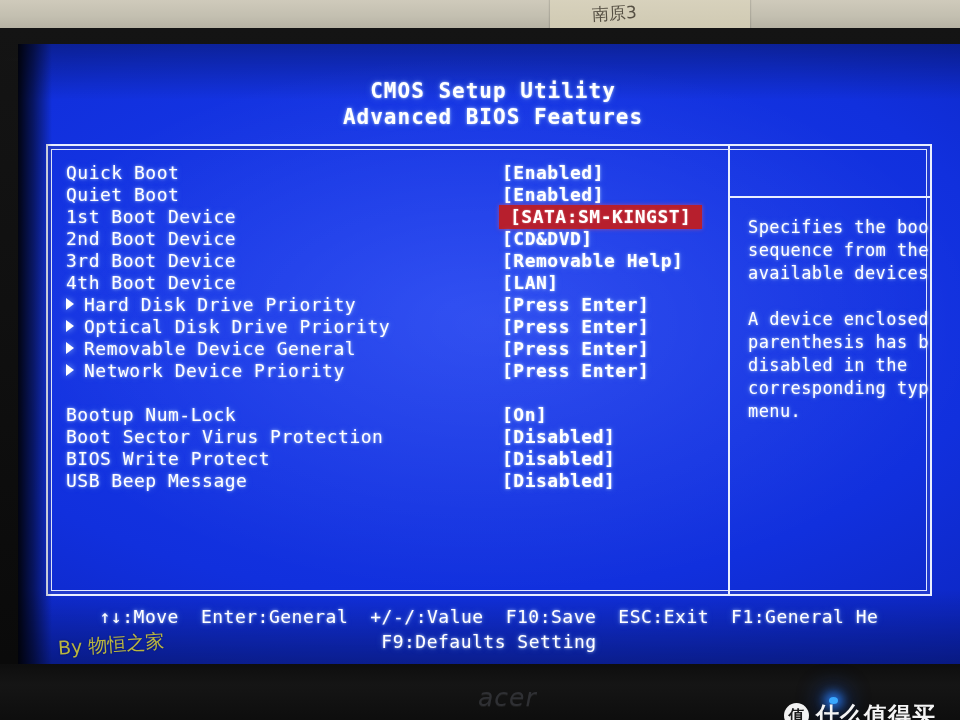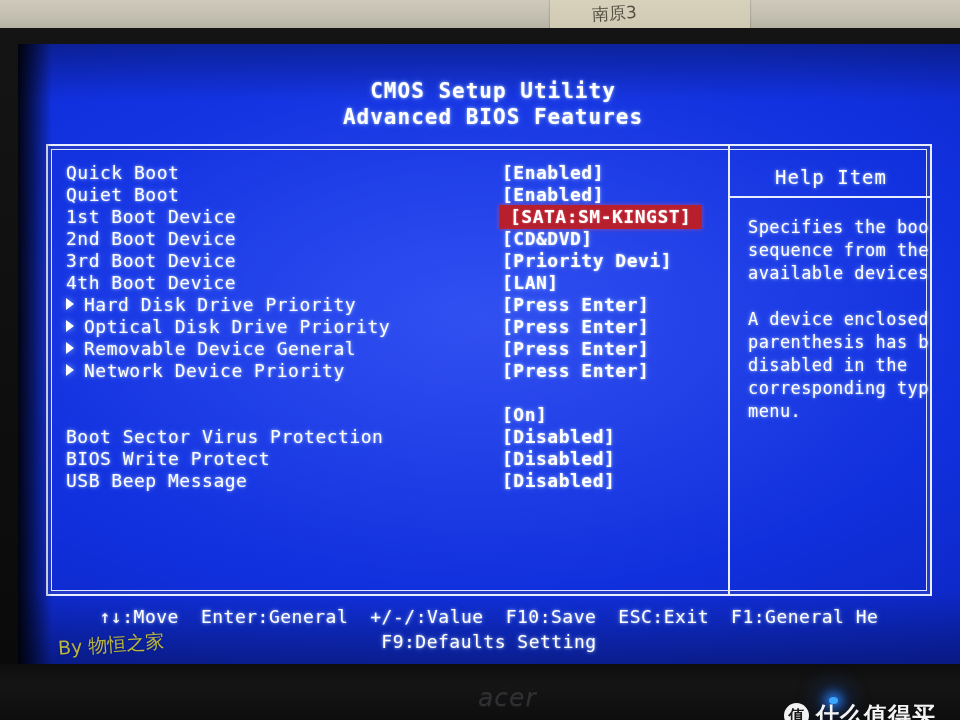--- a/index.html
+++ b/index.html
@@ -322,21 +322,21 @@
             <div class="row">
               <span class="label">1st Boot Device</span>
               <span class="value selected">[SATA:SM-KINGST]</span>
             </div>
             <div class="row">
               <span class="label">2nd Boot Device</span>
               <span class="value">[CD&amp;DVD]</span>
             </div>
             <div class="row">
               <span class="label">3rd Boot Device</span>
-              <span class="value">[Priority Devi]</span>
+              <span class="value">[Removable Help]</span>
             </div>
             <div class="row">
               <span class="label">4th Boot Device</span>
               <span class="value">[LAN]</span>
             </div>
             <div class="row">
               <span class="arrow"></span>
               <span class="label indent">Hard Disk Drive Priority</span>
               <span class="value">[Press Enter]</span>
             </div>
@@ -350,37 +350,37 @@
               <span class="label indent">Removable Device General</span>
               <span class="value">[Press Enter]</span>
             </div>
             <div class="row">
               <span class="arrow"></span>
               <span class="label indent">Network Device Priority</span>
               <span class="value">[Press Enter]</span>
             </div>
             <div class="row spacer"></div>
             <div class="row">
+              <span class="label">Bootup Num-Lock</span>
               <span class="value">[On]</span>
             </div>
             <div class="row">
               <span class="label">Boot Sector Virus Protection</span>
               <span class="value">[Disabled]</span>
             </div>
             <div class="row">
               <span class="label">BIOS Write Protect</span>
               <span class="value">[Disabled]</span>
             </div>
             <div class="row">
               <span class="label">USB Beep Message</span>
               <span class="value">[Disabled]</span>
             </div>
           </div>
 
-        <div class="help-title">Help Item</div>
         <div class="help-body">Specifies the boo
 sequence from the
 available devices
 
 A device enclosed
 parenthesis has b
 disabled in the
 corresponding typ
 menu.</div>
 

